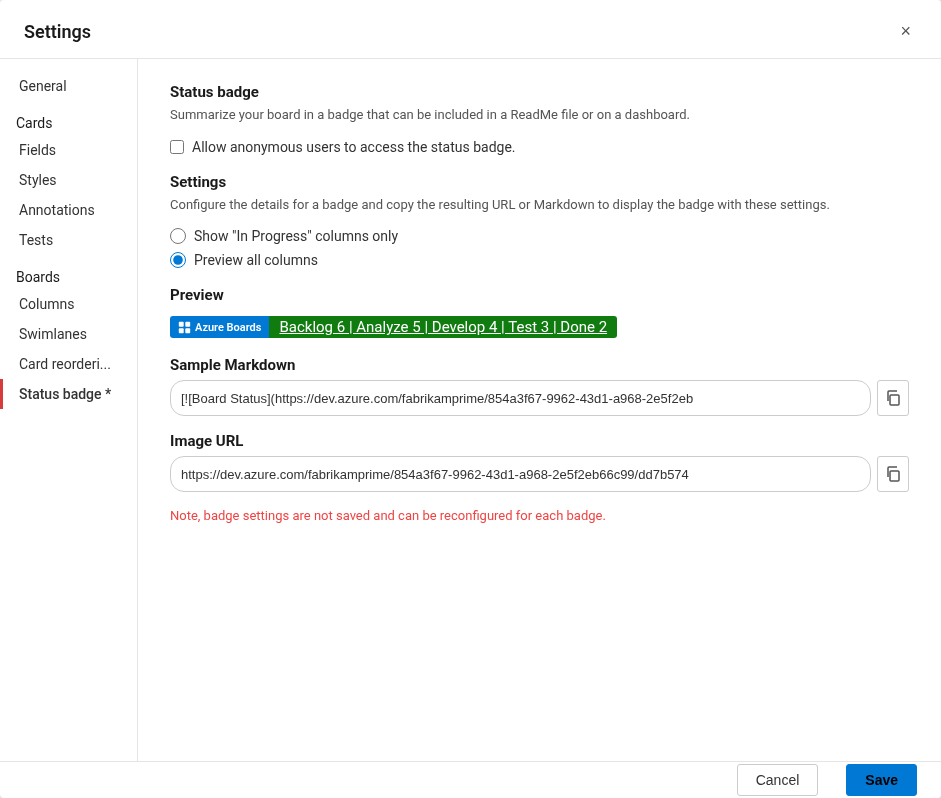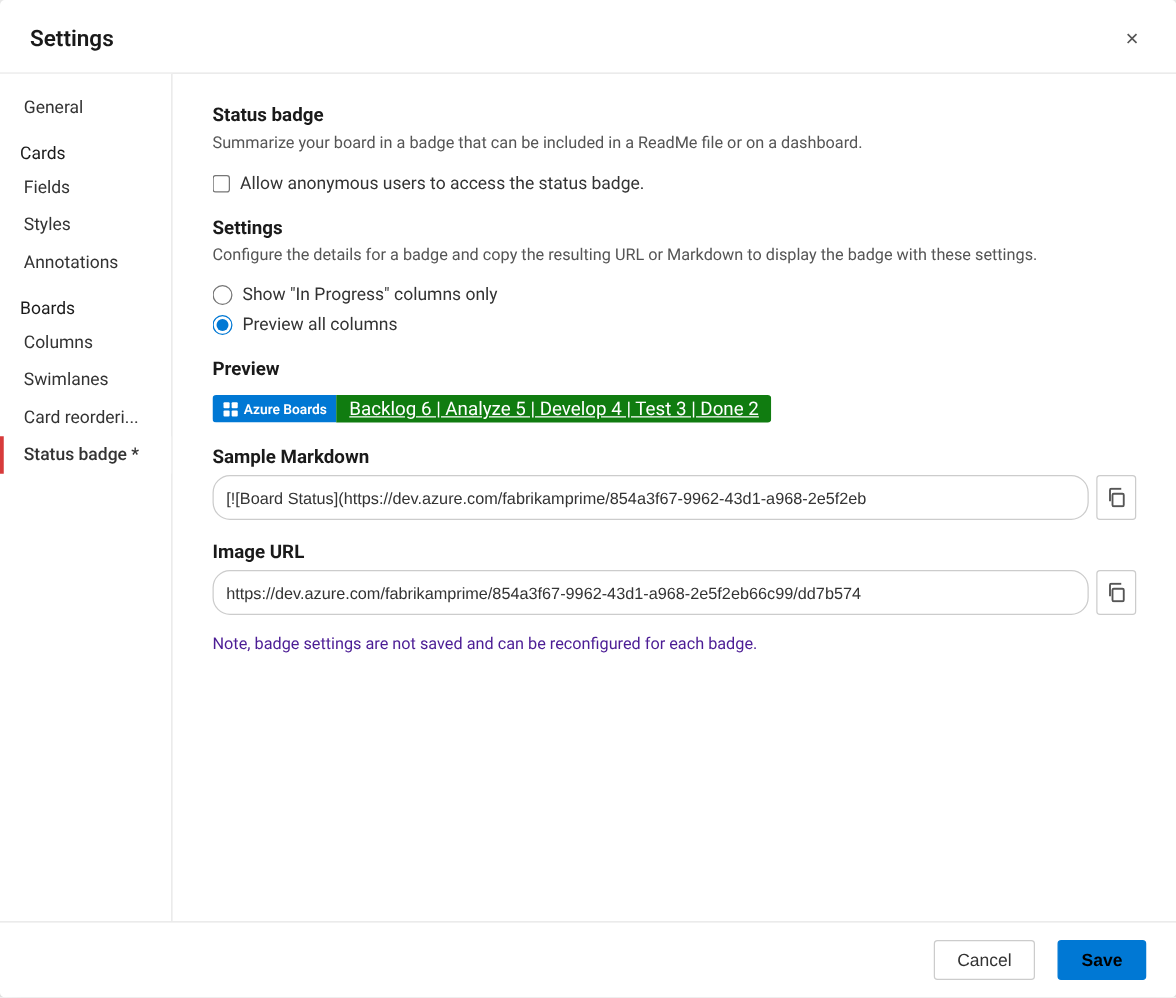--- a/index.html
+++ b/index.html
@@ -193,28 +193,28 @@
       height: 36px;
       display: flex;
       align-items: center;
       justify-content: center;
       cursor: pointer;
       color: #555;
       font-size: 15px;
     }
     .note-text {
       font-size: 13px;
-      color: #4c1d95;
+      color: #ef4444;
       margin-top: 16px;
     }
     .dialog-footer {
       display: flex;
       justify-content: flex-end;
-      gap: 18px;
-      padding: 14px 24px;
+      gap: 28px;
+      padding: 2px 24px;
       border-top: 1px solid #e5e5e5;
     }
     .btn-cancel {
       background: #fff;
       border: 1px solid #ccc;
       border-radius: 3px;
       padding: 7px 18px;
       font-size: 14px;
       cursor: pointer;
       color: #333;
@@ -241,20 +241,21 @@
   </div>
 
   <div class="dialog-body">
 
     <div class="sidebar">
       <div class="sidebar-item">General</div>
       <div class="sidebar-section-header">Cards</div>
       <div class="sidebar-item">Fields</div>
       <div class="sidebar-item">Styles</div>
       <div class="sidebar-item">Annotations</div>
+      <div class="sidebar-item">Tests</div>
       <div class="sidebar-section-header">Boards</div>
       <div class="sidebar-item">Columns</div>
       <div class="sidebar-item">Swimlanes</div>
       <div class="sidebar-item">Card reorderi...</div>
       <div class="sidebar-item active">Status badge *</div>
     </div>
 
     <div class="content">
 
       <div class="section-title">Status badge</div>

